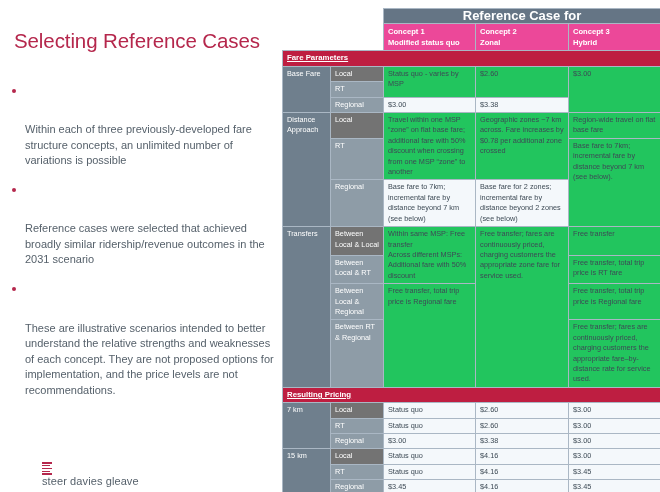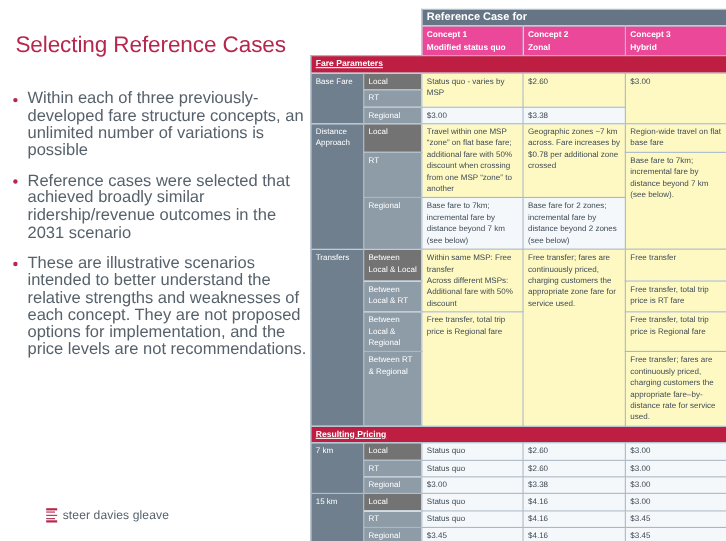--- a/index.html
+++ b/index.html
@@ -39,28 +39,29 @@
     font-size:10px;
     line-height:0;
   }
   .bullet-dot i{
     display:block;width:4px;height:4px;border-radius:50%;
     background:#b5274c;
   }
   .bullet-text{
     flex:1 1 auto;
     color:#56616b;
-    font-size:15px;
+    font-size:11px;
     line-height:15.6px;
+    margin-top:40px;
   }
 
   
   #logo{
     position:absolute;left:42px;top:462px;
-    display:flex;align-items:center;
+    display:flex;flex-direction:column;
   }
   #logo-mark{
     width:10px;height:13px;
     display:flex;flex-direction:column;justify-content:space-between;
     margin-right:5px;
   }
   #logo-mark i{display:block;height:1.6px;background:#b5274c;}
   #logo-mark i:nth-child(1){width:10px;}
   #logo-mark i:nth-child(2){width:8px;}
   #logo-mark i:nth-child(3){width:10px;}
@@ -92,22 +93,22 @@
   .c-c1{width:92px;}
   .c-c2{width:93px;}
   .c-c3{width:92px;}
 
   
   .hdr-blank{
     background:#ffffff;border:0 !important;
   }
   .hdr-top{
     background:#657585;color:#ffffff;
-    font-weight:bold;text-align:left;
-    font-size:10px;padding:3px 4px;
+    font-weight:bold;text-align:center;
+    font-size:13px;padding:3px 4px;
     border:0.7px solid #aab7c4;
   }
   .hdr-concept{
     background:#ec4899;color:#ffffff;
     font-weight:bold;font-size:7.6px;
     padding:3px 4px 4px 4px;
     line-height:11px;
     border:0.7px solid #aab7c4;
     margin-top:27px;
   }
@@ -128,21 +129,21 @@
     margin-top:36px;
   }
   .lbl-sub{
     background:#737373;color:#ffffff;
     font-size:7.3px;
   }
   .lbl-sub.alt{background:#8e9ca7;}
 
   
   .val{
-    background:#fef9c3;color:#3d4a55;
+    background:#22c55e;color:#3d4a55;
   }
   .val.plain{background:#f4f8fb;}
 </style>
 </head>
 <body>
 
 <div id="left-pane">
 
   <div id="page-title">Selecting Reference Cases</div>
 

